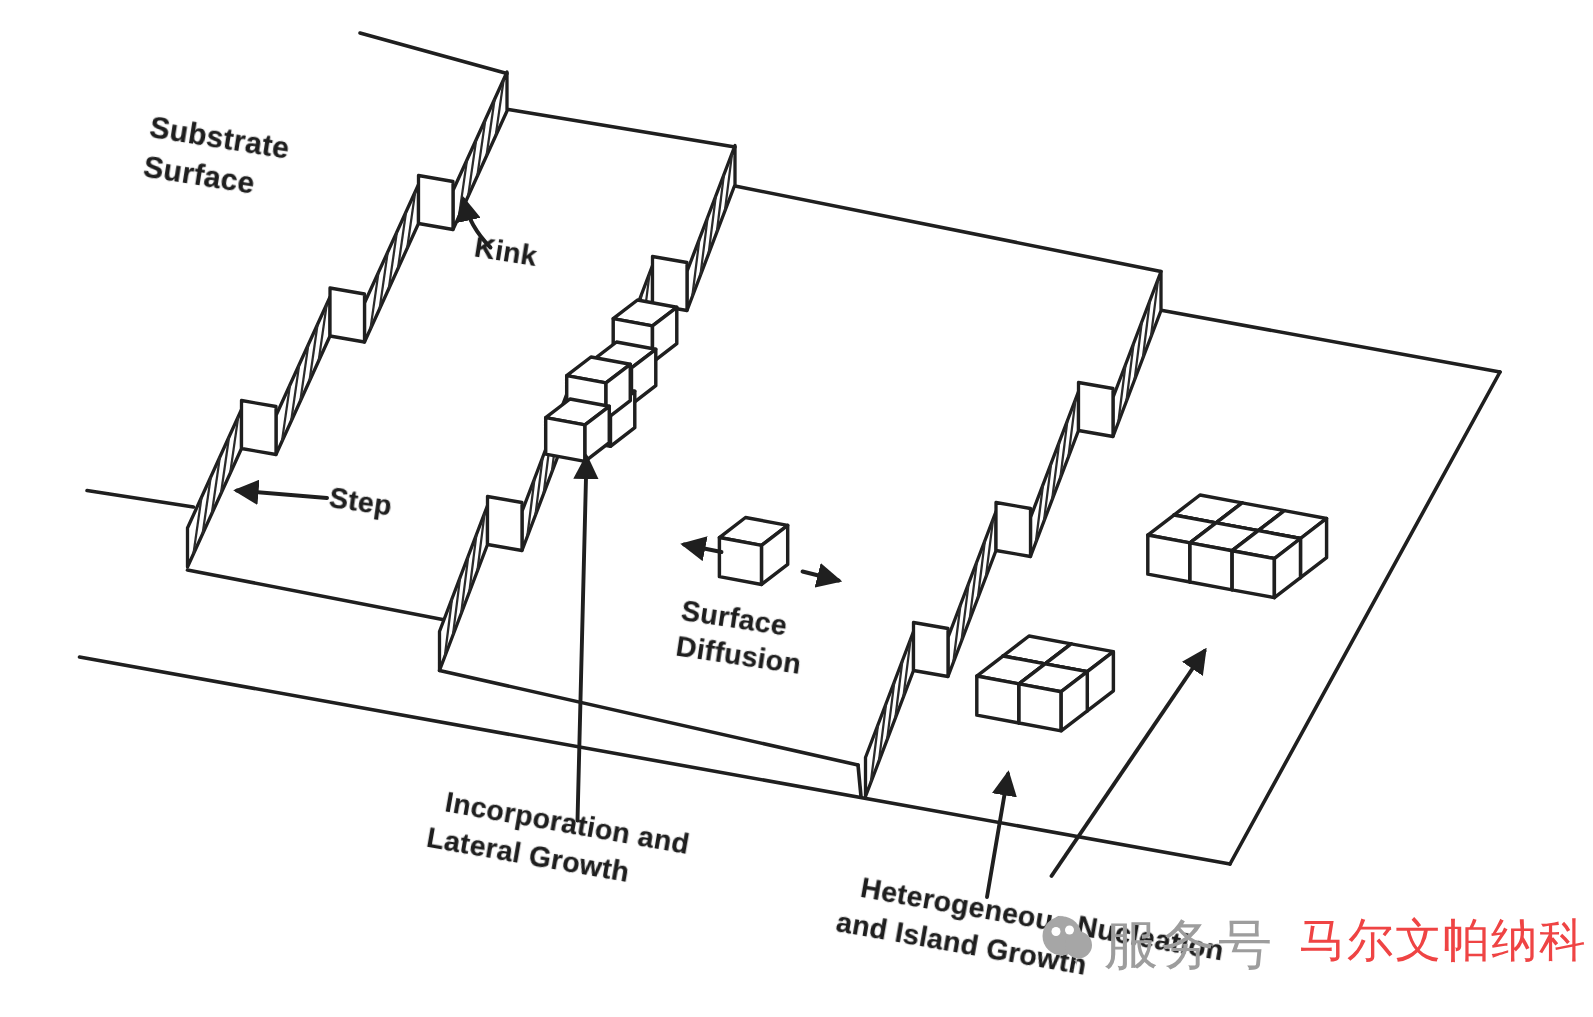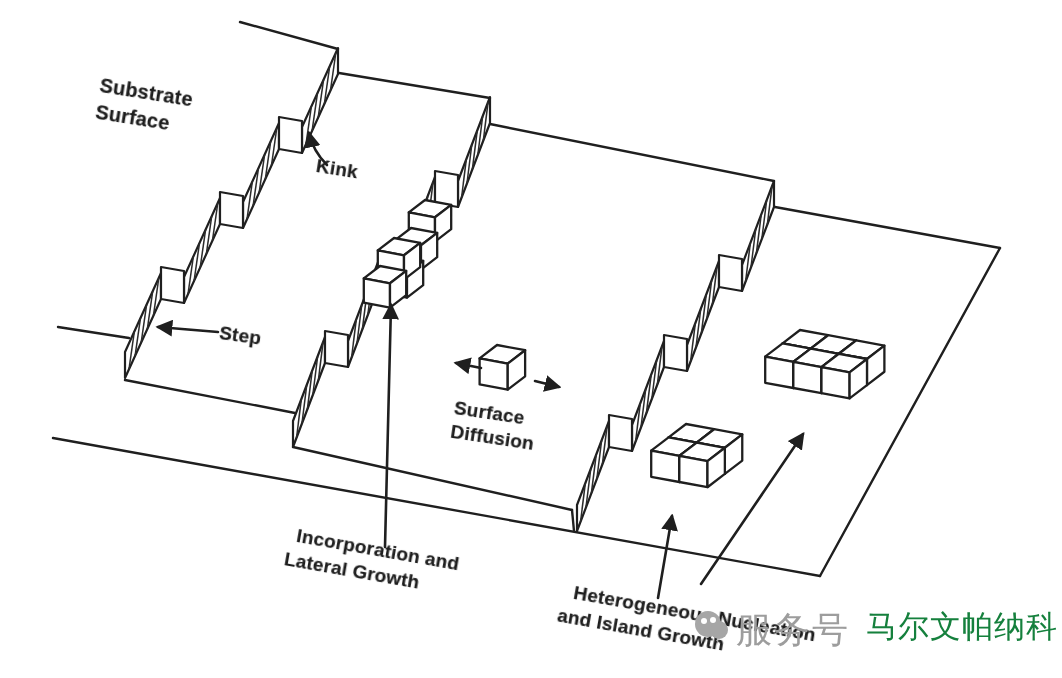--- a/index.html
+++ b/index.html
@@ -20,21 +20,21 @@
   #lbl-inc{left:299px;top:523px;font-size:19px;line-height:25px;transform:rotate(10deg);}
   #lbl-inc .l2{margin-left:-8px;}
   #lbl-het{left:576px;top:580px;font-size:19px;line-height:25px;transform:rotate(10deg);}
   #lbl-het .l2{margin-left:-12px;}
   .watermark{
     position:absolute;left:692px;top:606px;display:flex;align-items:flex-start;
     color:#a6a6a6;font-weight:400;
   }
   .wm-logo{width:38px;height:42px;flex:0 0 auto;}
   .wm-account{font-size:36px;margin-left:6px;color:#9d9d9d;letter-spacing:2px;}
-  .wm-brand{font-size:31px;margin-left:16px;letter-spacing:1px;color:#15803d;}
+  .wm-brand{font-size:31px;margin-left:16px;letter-spacing:1px;color:#ef4444;}
 </style>
 </head>
 <body>
 
 <div id="stage">
 
   <svg id="diag" width="1062" height="678" viewBox="0 0 1062 678">
     <defs>
       <marker id="ah" viewBox="0 0 10 10" refX="8.5" refY="5" markerWidth="6.5" markerHeight="6.5" orient="auto">
         <path d="M0,0 L10,5 L0,10 z" fill="#1f1f1f"></path>

